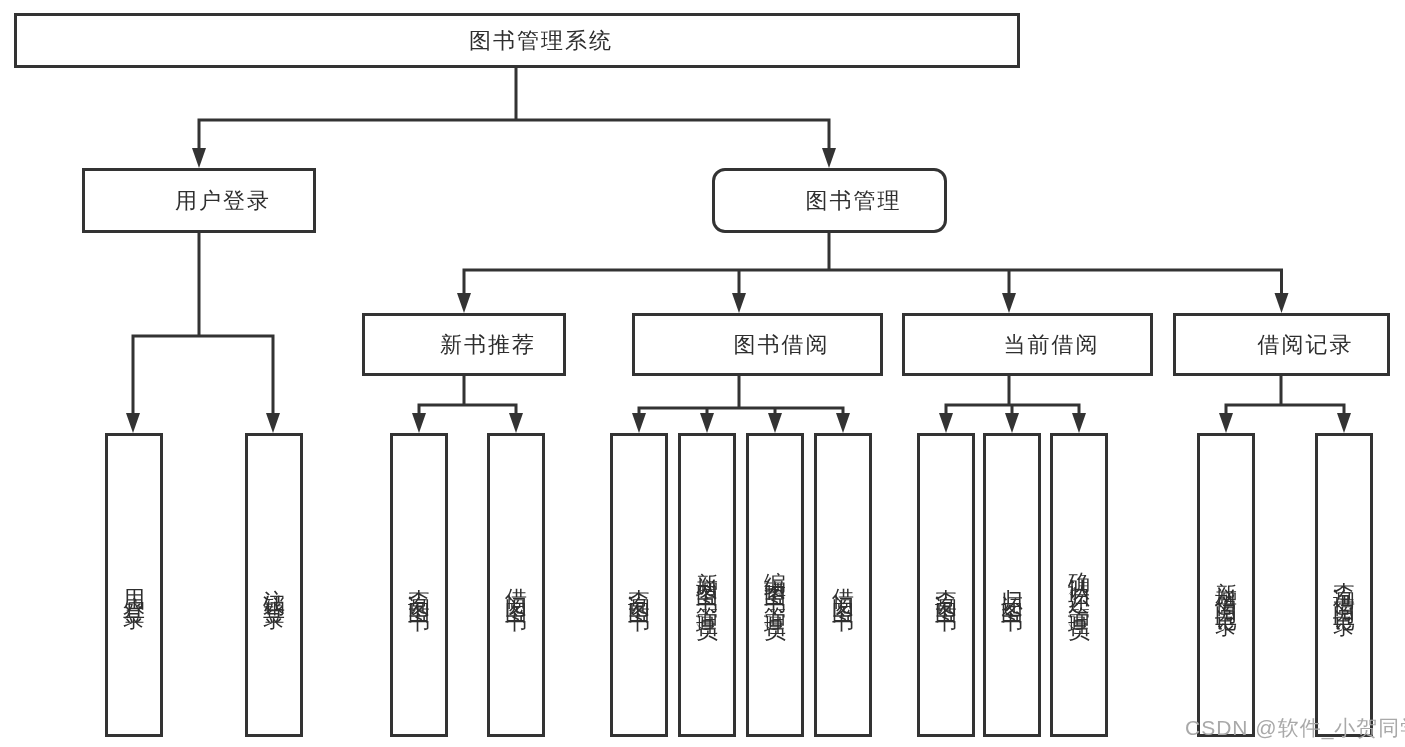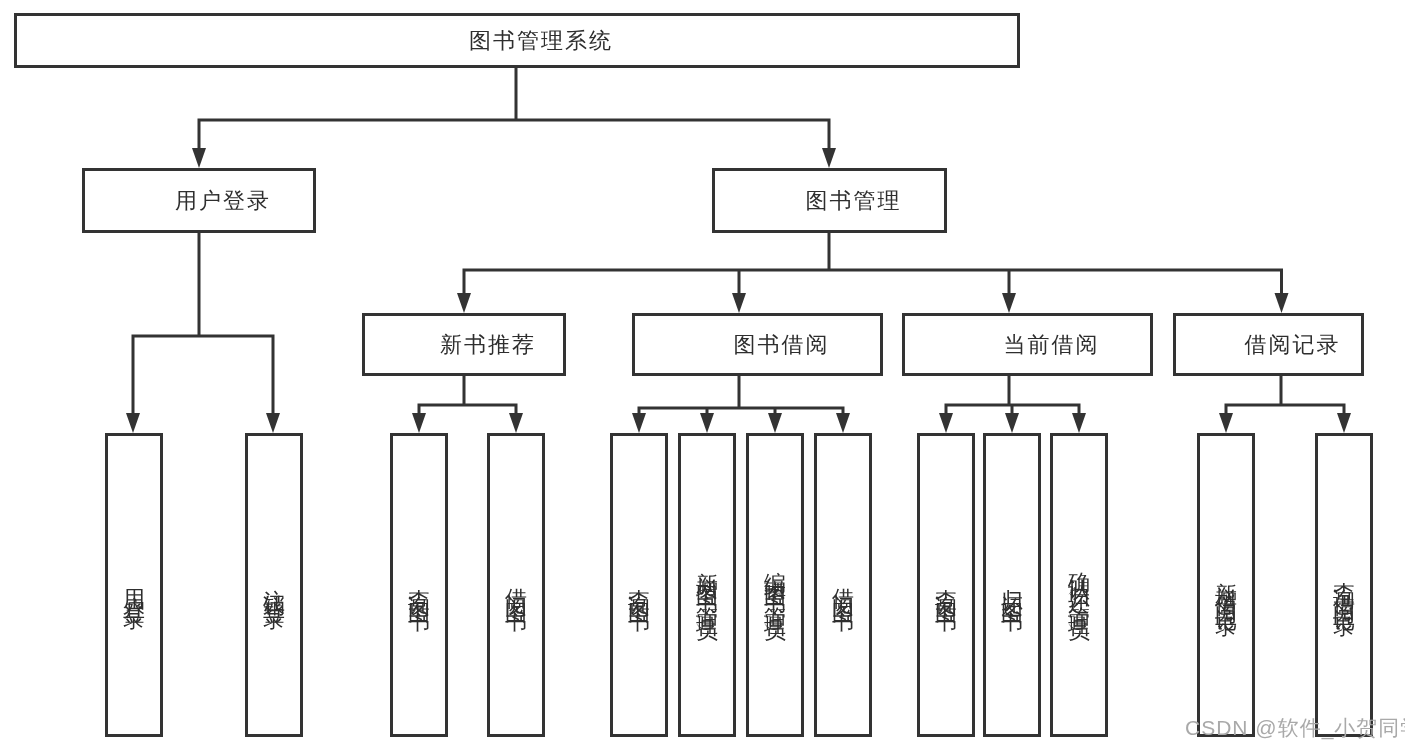--- a/index.html
+++ b/index.html
@@ -111,34 +111,34 @@
     </g>
   </svg>
 
   <div class="hbox" style="left:14px; top:13px; width:1006px; height:55px;">
     <span>图书管理系统</span>
   </div>
 
   <div class="hbox" style="left:82px; top:168px; width:234px; height:65px;">
     <span>用户登录</span>
   </div>
-  <div class="hbox" style="left:712px; top:168px; width:235px; height:65px;">
+  <div class="hbox" style="left:712px; top:168px; width:235px; height:65px;border-radius:13px;">
     <span>图书管理</span>
   </div>
 
   <div class="hbox" style="left:362px; top:313px; width:204px; height:63px;">
     <span>新书推荐</span>
   </div>
   <div class="hbox" style="left:632px; top:313px; width:251px; height:63px;">
     <span>图书借阅</span>
   </div>
   <div class="hbox" style="left:902px; top:313px; width:251px; height:63px;">
     <span>当前借阅</span>
   </div>
-  <div class="hbox" style="left:1173px; top:313px; width:191px; height:63px;">
+  <div class="hbox" style="left:1173px; top:313px; width:217px; height:63px;">
     <span>借阅记录</span>
   </div>
 
   <div class="leaf" style="left:105px;">
     <span class="vtext">用户登录</span>
   </div>
   <div class="leaf" style="left:245px;">
     <span class="vtext">注销登录</span>
   </div>
   <div class="leaf" style="left:390px;">

